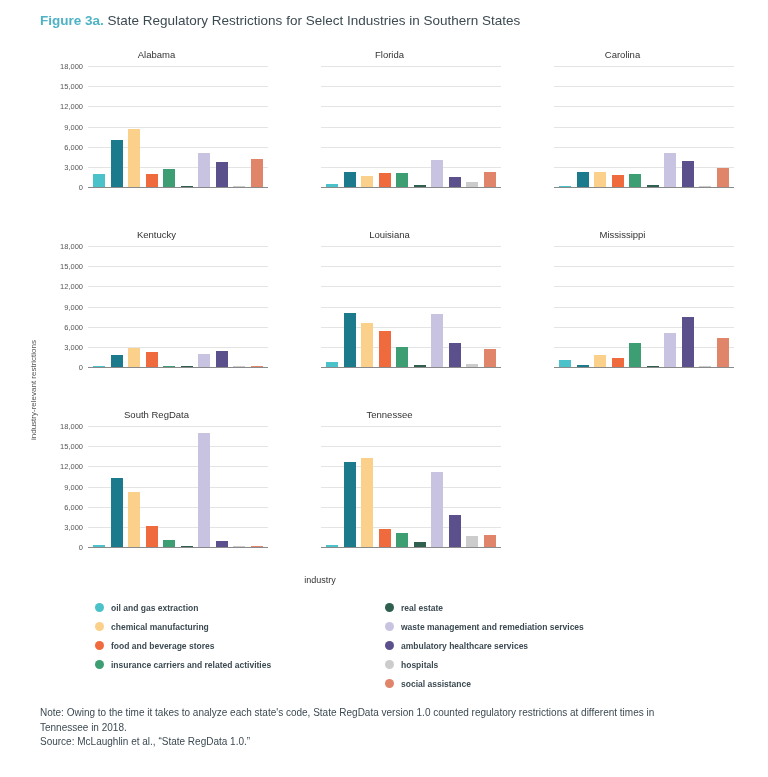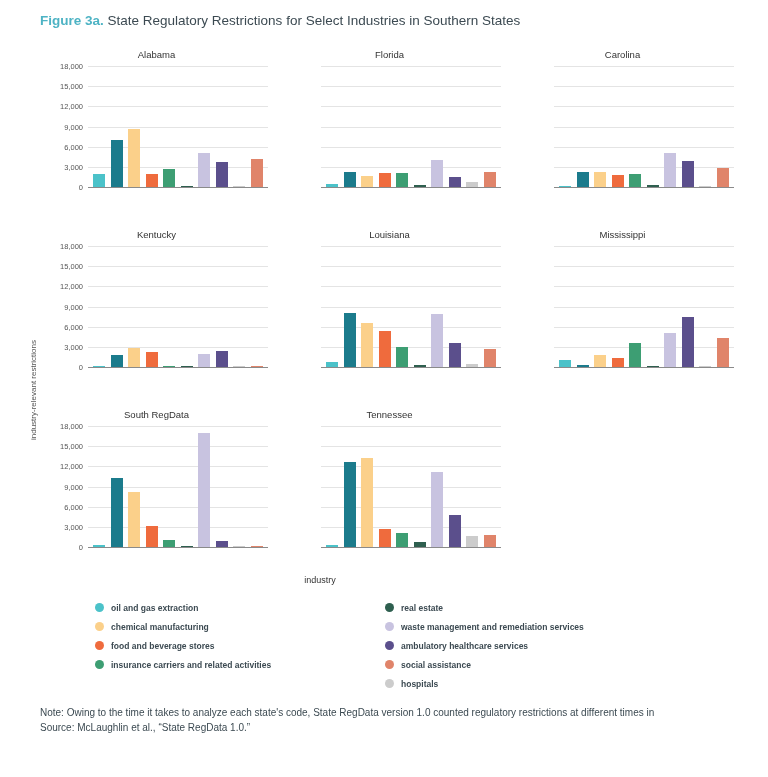--- a/index.html
+++ b/index.html
@@ -407,26 +407,27 @@
       </div>
       <div class="legend-item">
         <span class="dot" style="background: rgb(200, 195, 224);"></span>
         <span class="legend-label">waste management and remediation services</span>
       </div>
       <div class="legend-item">
         <span class="dot" style="background: rgb(91, 79, 140);"></span>
         <span class="legend-label">ambulatory healthcare services</span>
       </div>
       <div class="legend-item">
+        <span class="dot" style="background: rgb(204, 204, 204);"></span>
+        <span class="legend-label">hospitals</span>
+      </div>
+      <div class="legend-item">
         <span class="dot" style="background: rgb(224, 132, 106);"></span>
         <span class="legend-label">social assistance</span>
       </div>
-      <div class="legend-item">
-        <span class="dot" style="background: rgb(204, 204, 204);"></span>
-        <span class="legend-label">hospitals</span>
-      </div>
     </div>
 </div>
 
 <div class="notes">
   <div>Note: Owing to the time it takes to analyze each state's code, State RegData version 1.0 counted regulatory restrictions at different times in</div>
+  <div>Tennessee in 2018.</div>
   <div>Source: McLaughlin et al., “State RegData 1.0.”</div>
 </div>
 
 </body></html>

